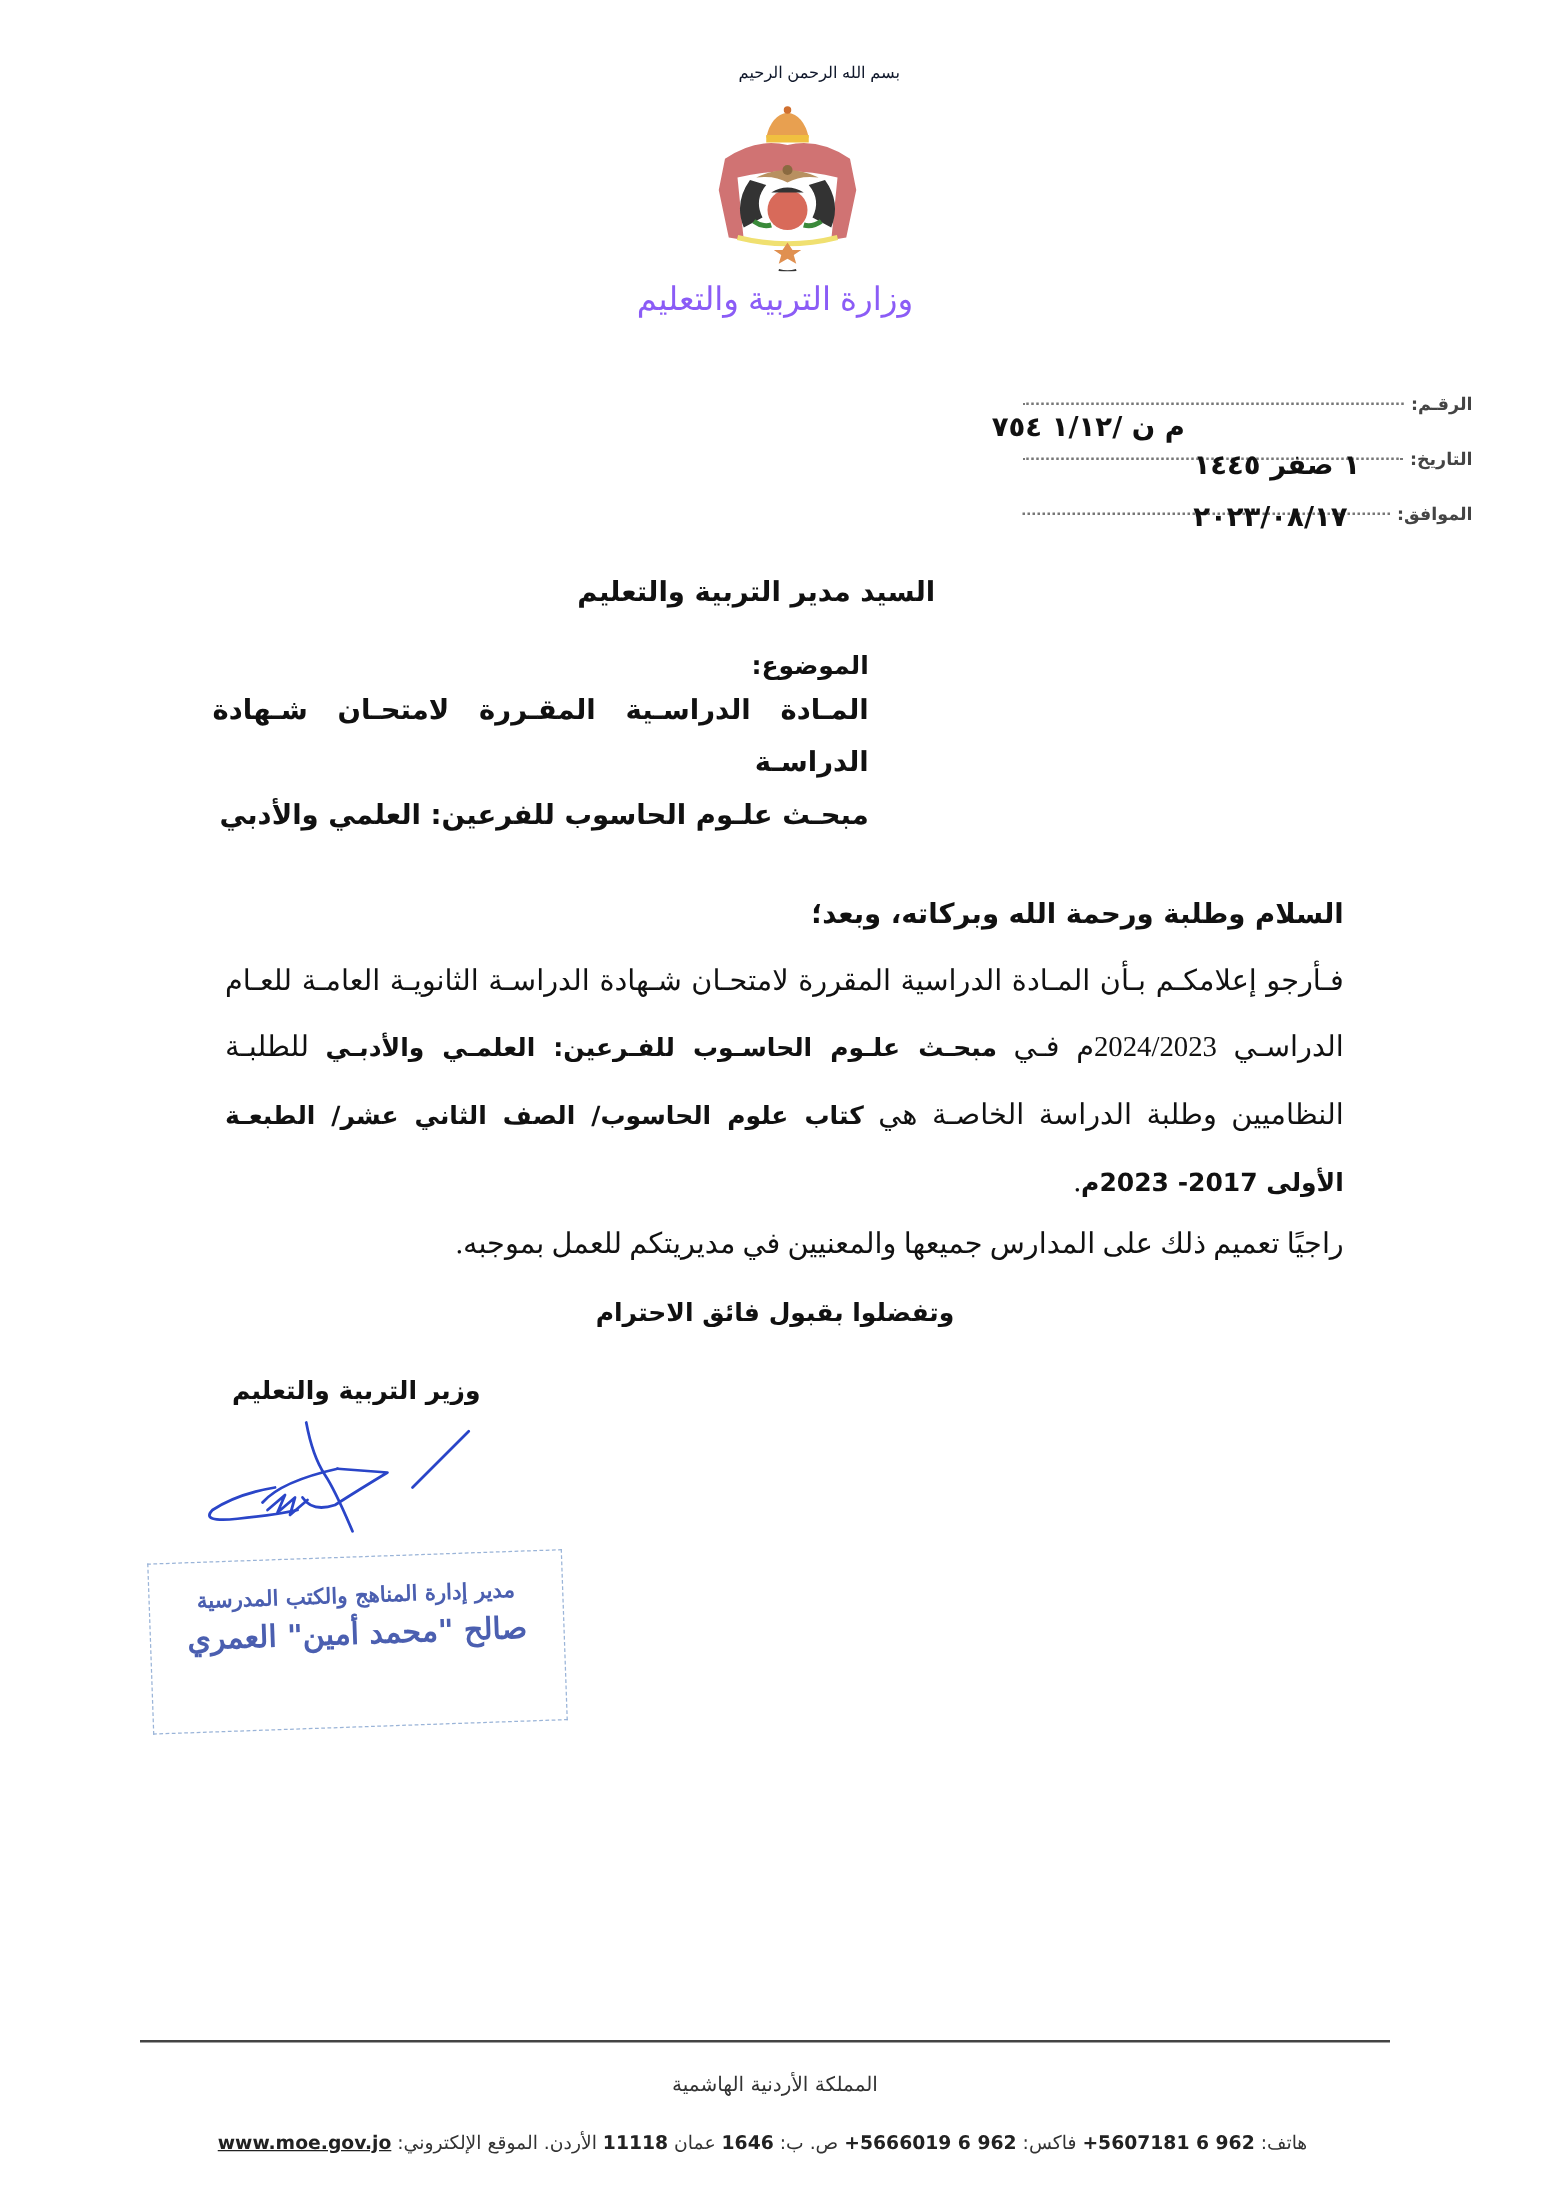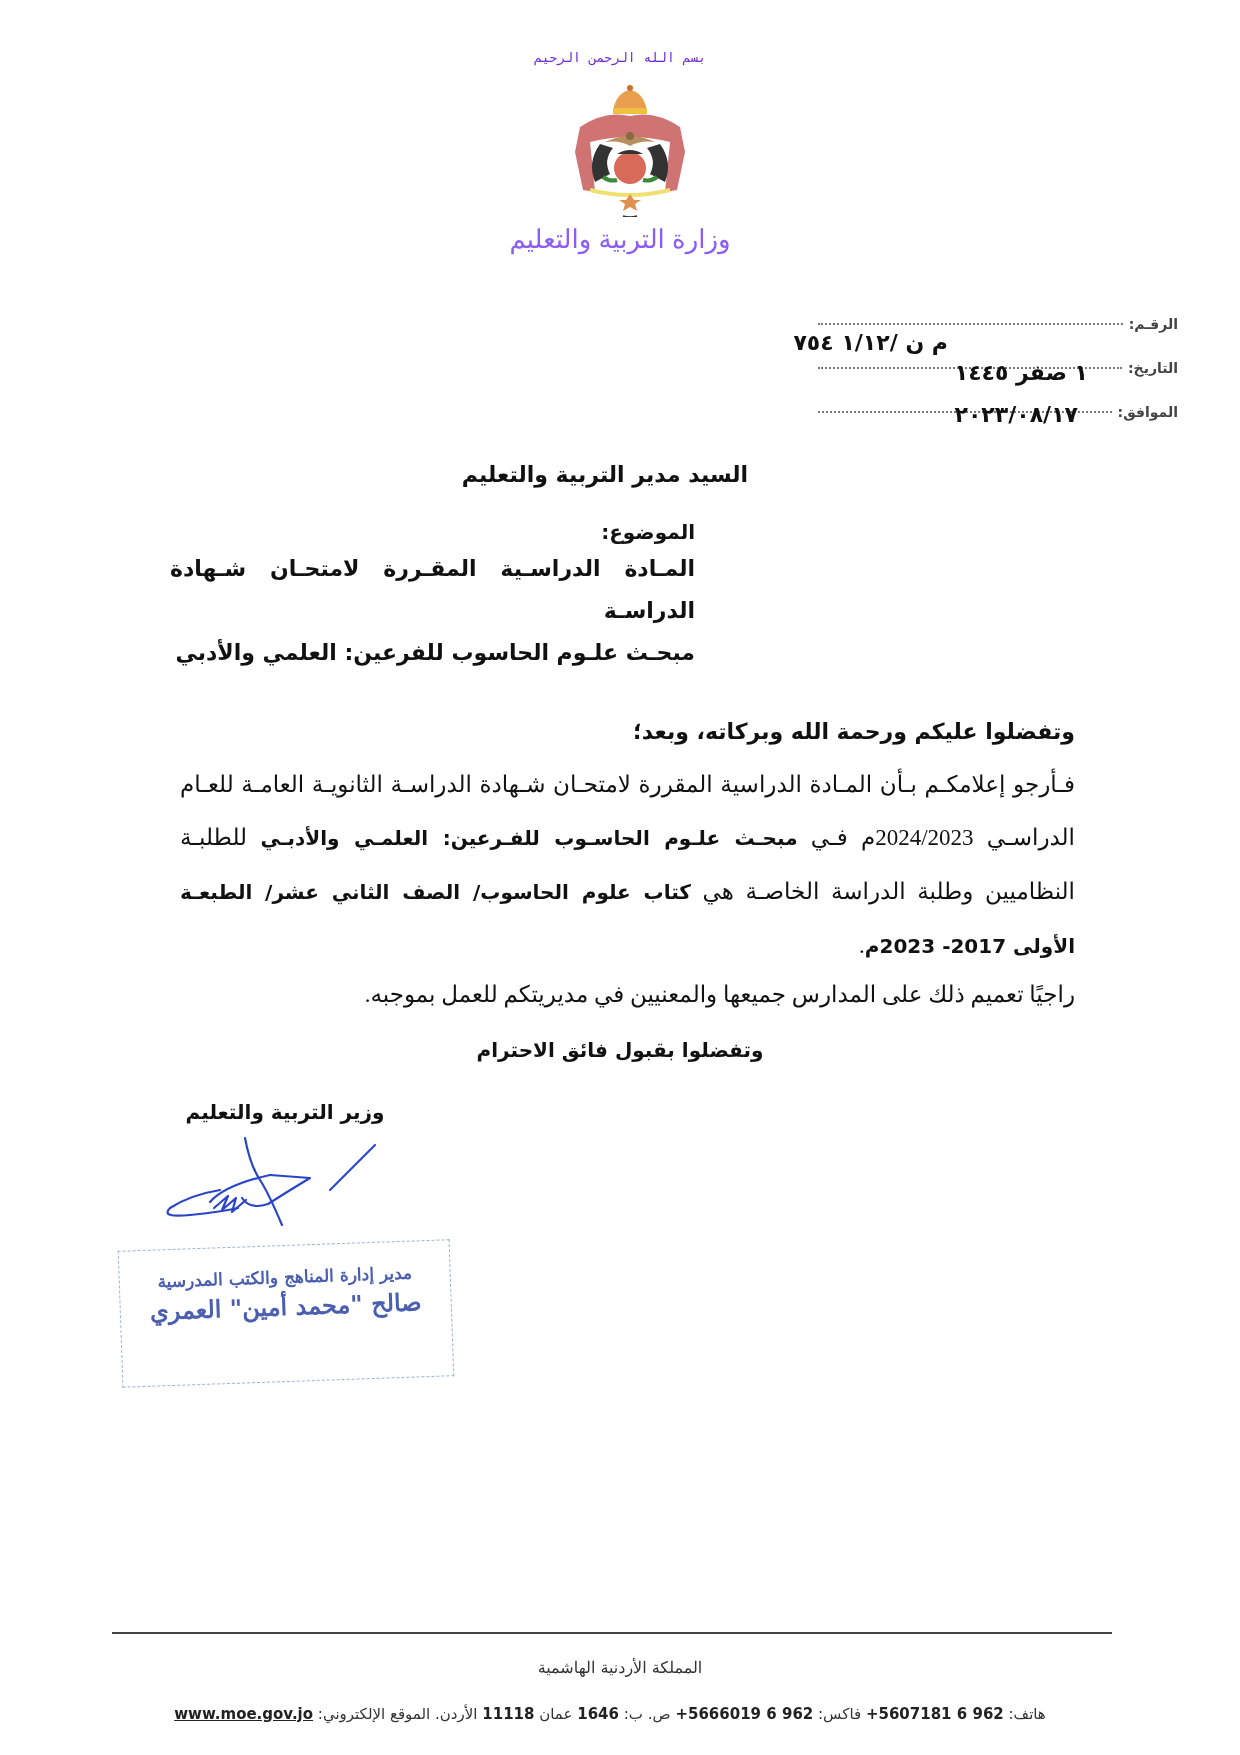--- a/index.html
+++ b/index.html
@@ -9,22 +9,22 @@
       position: relative;
       overflow: hidden;
       font-family: "DejaVu Sans", "Liberation Sans", sans-serif;
       color: #111;
     }
     .abs { position: absolute; }
     .rtl { direction: rtl; unicode-bidi: isolate; }
 
     
     .basmala {
-      left: 520px; top: 50px; width: 200px; text-align: center;
-      font-family: Liberation Mono, monospace; font-size: 13px; color: #6d28d9;
+      left: 520px; top: 50px; width: 200px; text-align: right;
+      font-family: Liberation Sans, sans-serif; font-size: 13px; color: #0f172a;
     }
     .emblem { left: 565px; top: 82px; width: 130px; height: 135px; }
     .ministry-name {
       left: 490px; top: 224px; width: 260px; text-align: center;
       font-family: Liberation Sans, sans-serif; font-size: 26px; color: #8b5cf6;
     }
 
     
     .ref-block { right: 62px; top: 316px; width: 360px; }
     .ref-row {
@@ -154,21 +154,21 @@
 
 <div class="abs addressee rtl">السيد مدير التربية والتعليم</div>
 
 <div class="abs subject rtl">
   <div class="subject-label">الموضوع:</div>
   <div class="subject-line">المـادة الدراسـية المقـررة لامتحـان شـهادة الدراسـة</div>
   <div class="subject-line last">مبحـث علـوم الحاسوب للفرعين: العلمي والأدبي</div>
 </div>
 
 <div class="abs body-text rtl">
-  <div class="greeting">وتفضلوا عليكم ورحمة الله وبركاته، وبعد؛</div>
+  <div class="greeting">السلام وطلبة ورحمة الله وبركاته، وبعد؛</div>
   <div class="para"><span>فـأرجو إعلامكـم بـأن المـادة الدراسية المقررة لامتحـان شـهادة الدراسـة الثانويـة العامـة للعـام الدراسـي 2024/2023م فـي </span><b>مبحـث علـوم الحاسـوب للفـرعين: العلمـي والأدبـي</b><span> للطلبـة النظاميين وطلبة الدراسة الخاصـة هي </span><b>كتاب علوم الحاسوب/ الصف الثاني عشر/ الطبعـة الأولى 2017- 2023م</b><span>.</span></div>
   <div class="para2">راجيًا تعميم ذلك على المدارس جميعها والمعنيين في مديريتكم للعمل بموجبه.</div>
 </div>
 
 <div class="abs closing rtl">وتفضلوا بقبول فائق الاحترام</div>
 
 <div class="abs sig-title rtl">وزير التربية والتعليم</div>
 <svg class="abs signature" viewBox="0 0 280 110">
   <g fill="none" stroke="#2a45c8" stroke-width="2.2" stroke-linecap="round" stroke-linejoin="round">
     <path d="M225 15 L180 60"></path>

